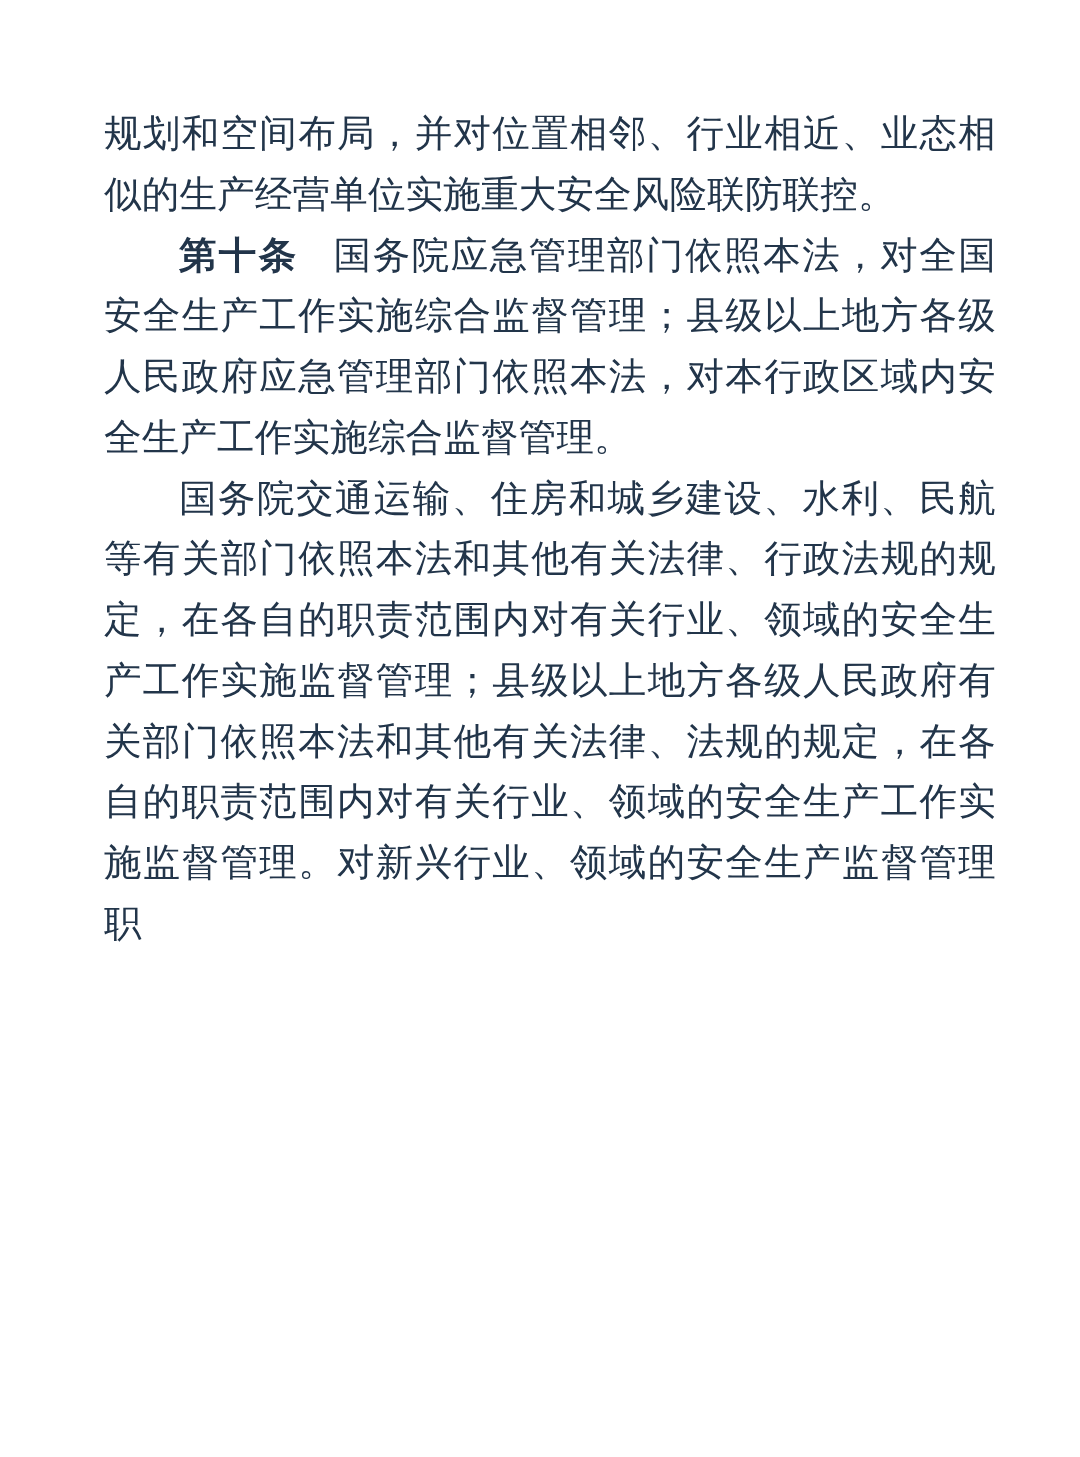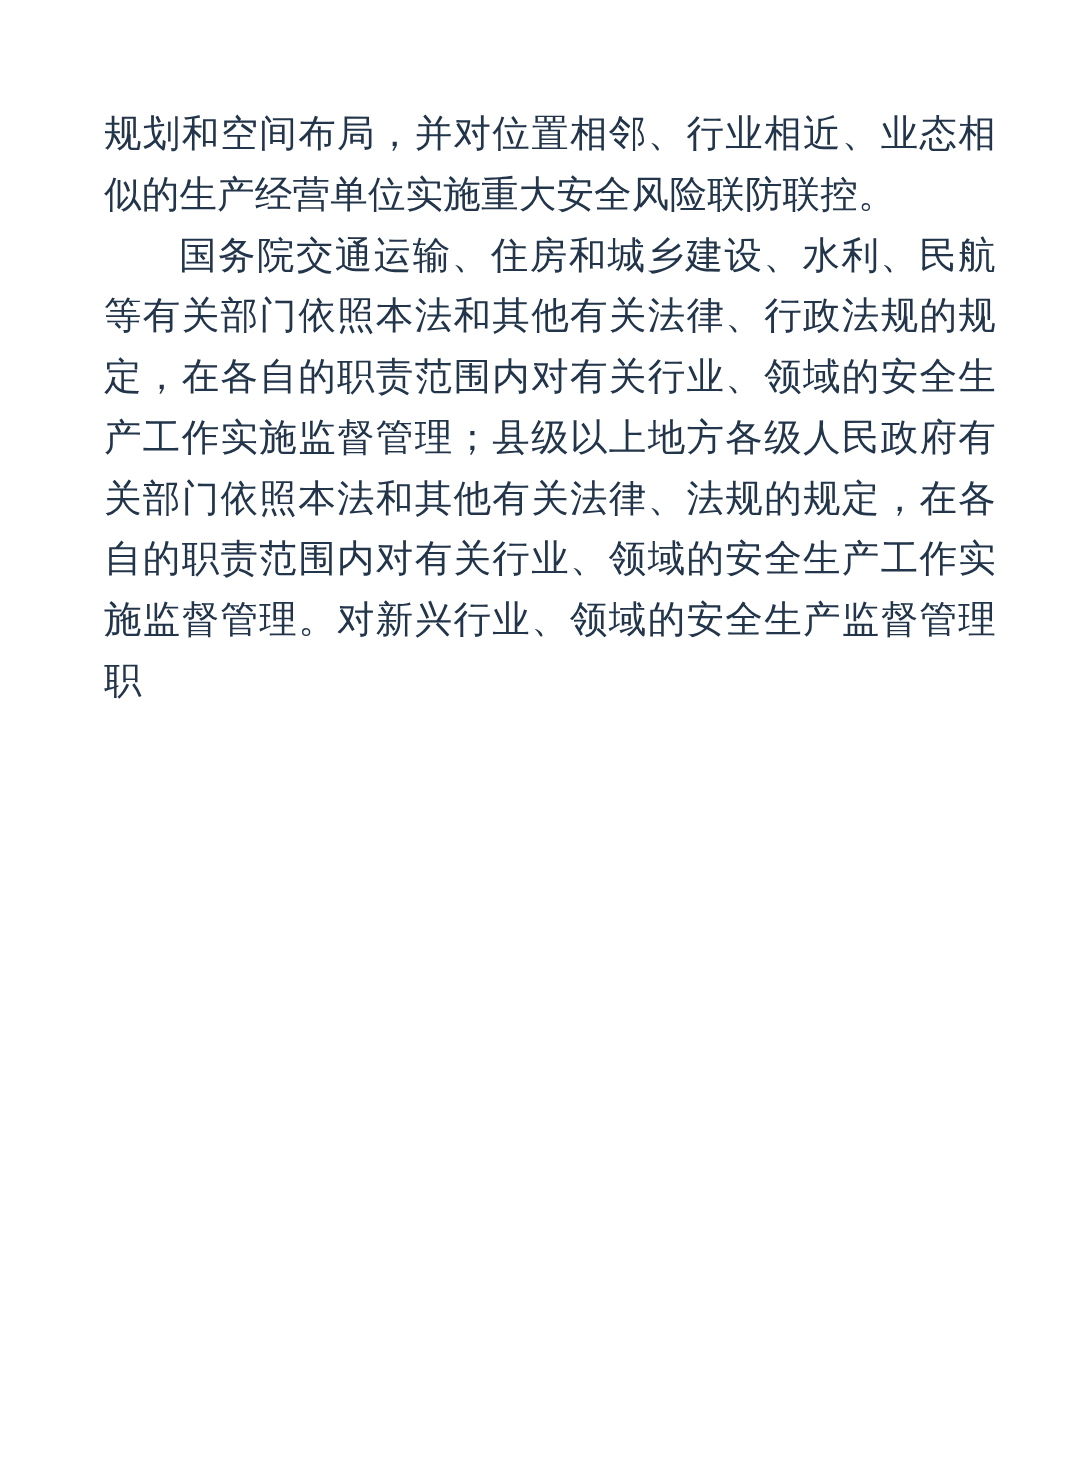--- a/index.html
+++ b/index.html
@@ -50,19 +50,22 @@
 
 <div class="page">
   <div class="content">
 
     <p class="para">
       <span>规划和空间布局，并对位置相邻、行业相近、业态相似的生产经营单位实施重大安全风险联防联控。</span>
     </p>
 
 
 
+    <p class="para indent">
+      <span class="art-label">第十条</span><span class="sp"></span><span>国务院应急管理部门依照本法，对全国安全生产工作实施综合监督管理；县级以上地方各级人民政府应急管理部门依照本法，对本行政区域内安全生产工作实施综合监督管理。</span>
+    </p>
 
     <p class="para indent">
       <span>国务院交通运输、住房和城乡建设、水利、民航等有关部门依照本法和其他有关法律、行政法规的规定，在各自的职责范围内对有关行业、领域的安全生产工作实施监督管理；县级以上地方各级人民政府有关部门依照本法和其他有关法律、法规的规定，在各自的职责范围内对有关行业、领域的安全生产工作实施监督管理。对新兴行业、领域的安全生产监督管理职</span>
     </p>
 
   </div>
 </div>
 
 </body></html>

